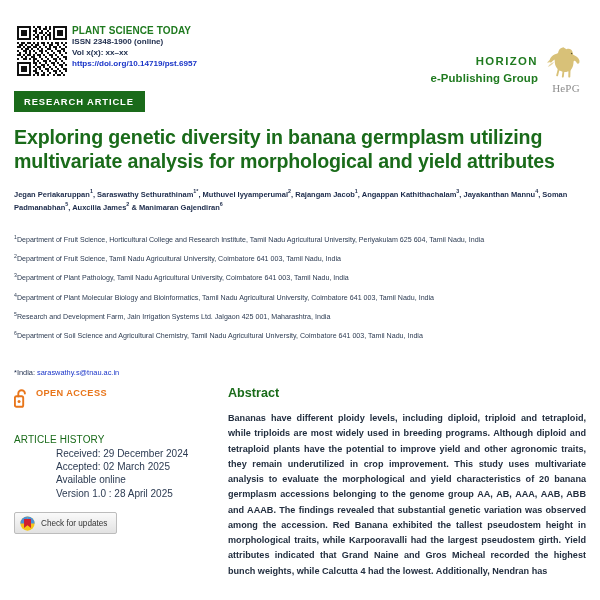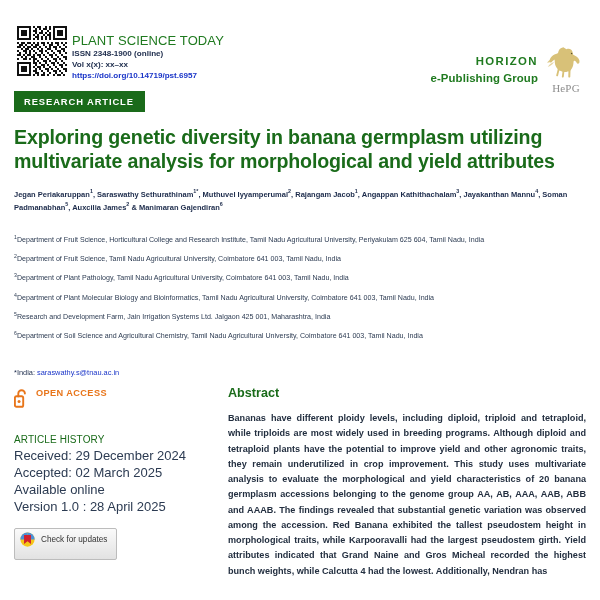--- a/index.html
+++ b/index.html
@@ -8,21 +8,21 @@
     background: #ffffff;
     font-family: "Liberation Sans", sans-serif;
     overflow: hidden;
   }
   .page { position: relative; width: 600px; height: 600px; padding: 0; }
 
   
   .masthead { position: relative; height: 86px; }
   .qr { position: absolute; left: 17px; top: 26px; width: 50px; height: 50px; }
   .journal-info { position: absolute; left: 72px; top: 24px; line-height: 1.34; }
-  .journal-title { font-size: 13px; font-weight: normal; color: #1f7a1f; letter-spacing: .1px; margin-top: 8px; }
+  .journal-title { font-size: 10px; font-weight: bold; color: #1f7a1f; letter-spacing: .1px; }
   .journal-issn, .journal-vol { font-size: 8.1px; font-weight: bold; color: #1b2a4a; }
   .journal-doi { font-size: 8.1px; font-weight: bold; color: #1a35c8; }
 
   .pub-block { position: absolute; right: 12px; top: 46px; display: flex; align-items: center; gap: 6px; }
   .pub-text { text-align: right; line-height: 1.45; }
   .pub-line1 { font-size: 11.4px; font-weight: bold; color: #1f7a1f; letter-spacing: 1.4px; }
   .pub-line2 { font-size: 11.4px; font-weight: bold; color: #1f7a1f; letter-spacing: .1px; }
   .hepg { width: 44px; text-align: center; }
   .hepg-word { font-size: 11px; color: #8d8d8d; font-family: "Liberation Serif", serif; letter-spacing: .2px; margin-top: -2px; }
 
@@ -54,28 +54,28 @@
 
   
   .left-col { position: absolute; left: 14px; top: 368px; width: 196px; }
   .email-line { font-size: 7.4px; color: #1b2a4a; margin-bottom: 11px; }
   .email-line .addr { color: #1a35c8; }
 
   .oa { display: flex; align-items: flex-start; gap: 7px; margin-bottom: 26px; }
   .oa-label { font-size: 9.2px; font-weight: bold; color: #e8751a; letter-spacing: .4px; }
 
   .sec-head { font-size: 10px; font-weight: normal; color: #1a6b1a; margin-bottom: 2px; letter-spacing: .1px; }
-  .hist-line { font-size: 13px; color: #2c3b52; line-height: 1.32; }
+  .hist-line { font-size: 10px; color: #2c3b52; line-height: 1.32; margin-left: 42px; }
 
   .crossmark {
     display: inline-flex; align-items: center; gap: 6px;
     margin-top: 12px;
     background: linear-gradient(#fafafa, #e2e2e2);
     border: 1px solid #bcbcbc; border-radius: 2px;
-    padding: 3px 9px 12px 5px;
+    padding: 3px 9px 2px 5px;
     text-align: right;
   }
   .crossmark-label { font-size: 8.2px; color: #333333; }
 
   .addl { margin-top: 15px; }
   .addl-head { font-size: 8.4px; font-weight: bold; color: #1a6b1a; margin-bottom: 3px; }
   .addl-body { font-size: 7.5px; color: #2c3b52; line-height: 1.4; }
   .addl-body b { font-weight: bold; }
 
   

